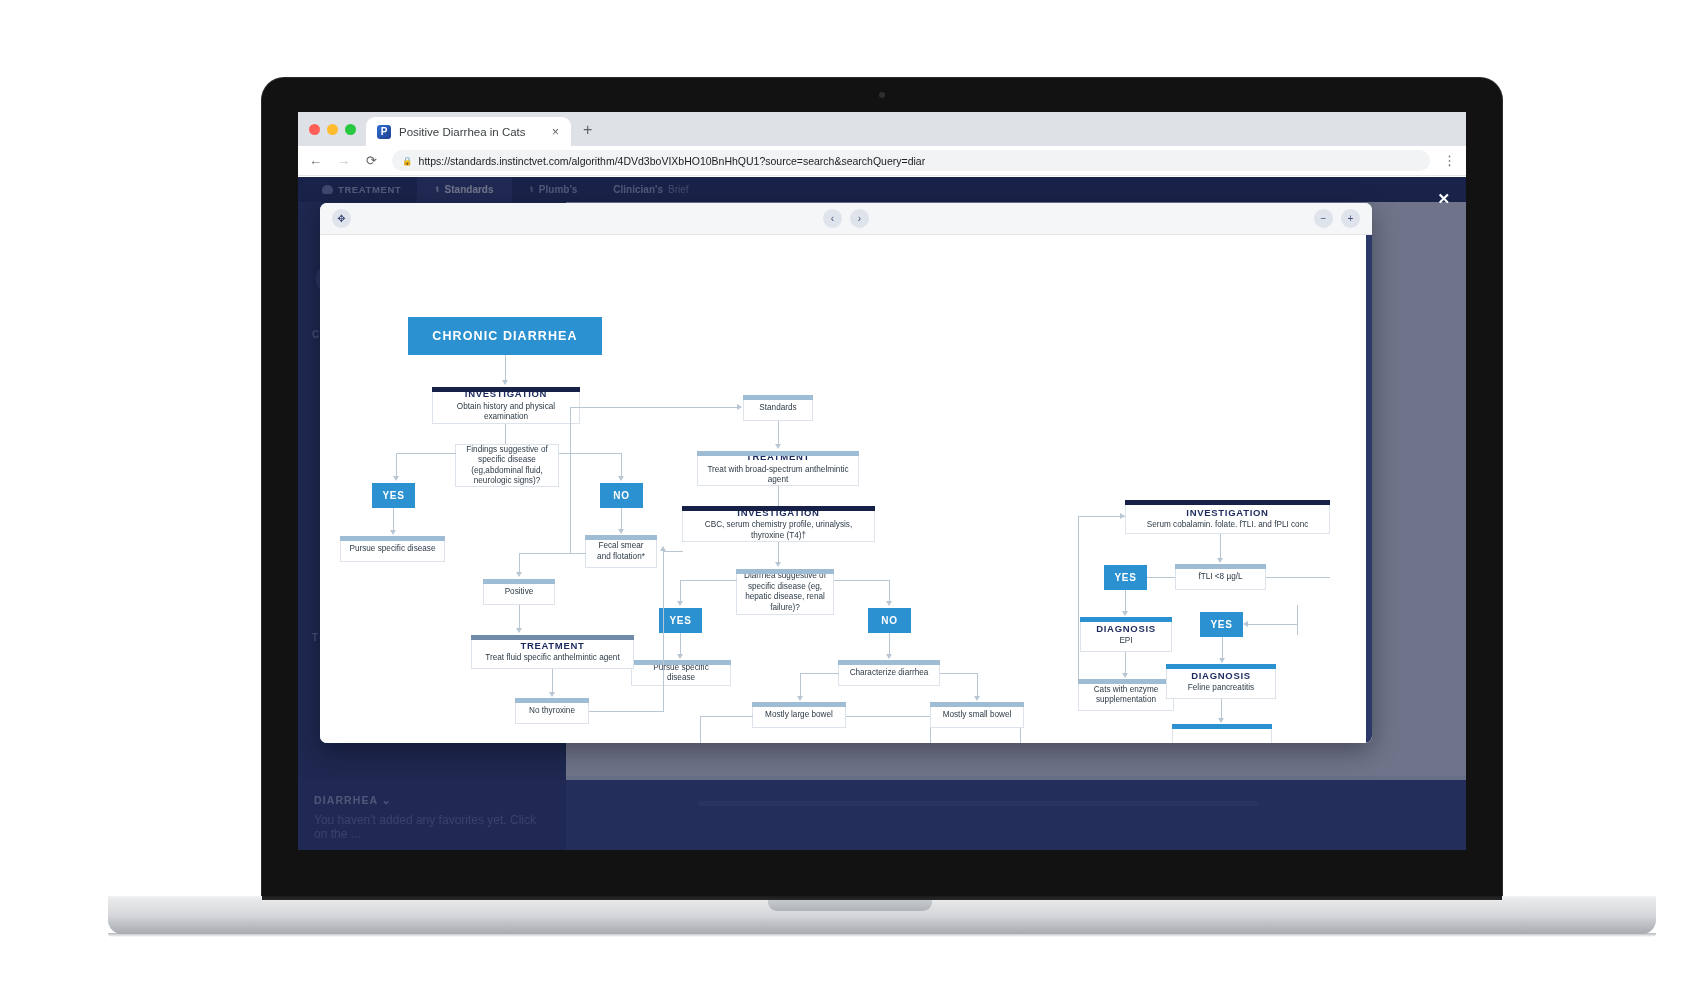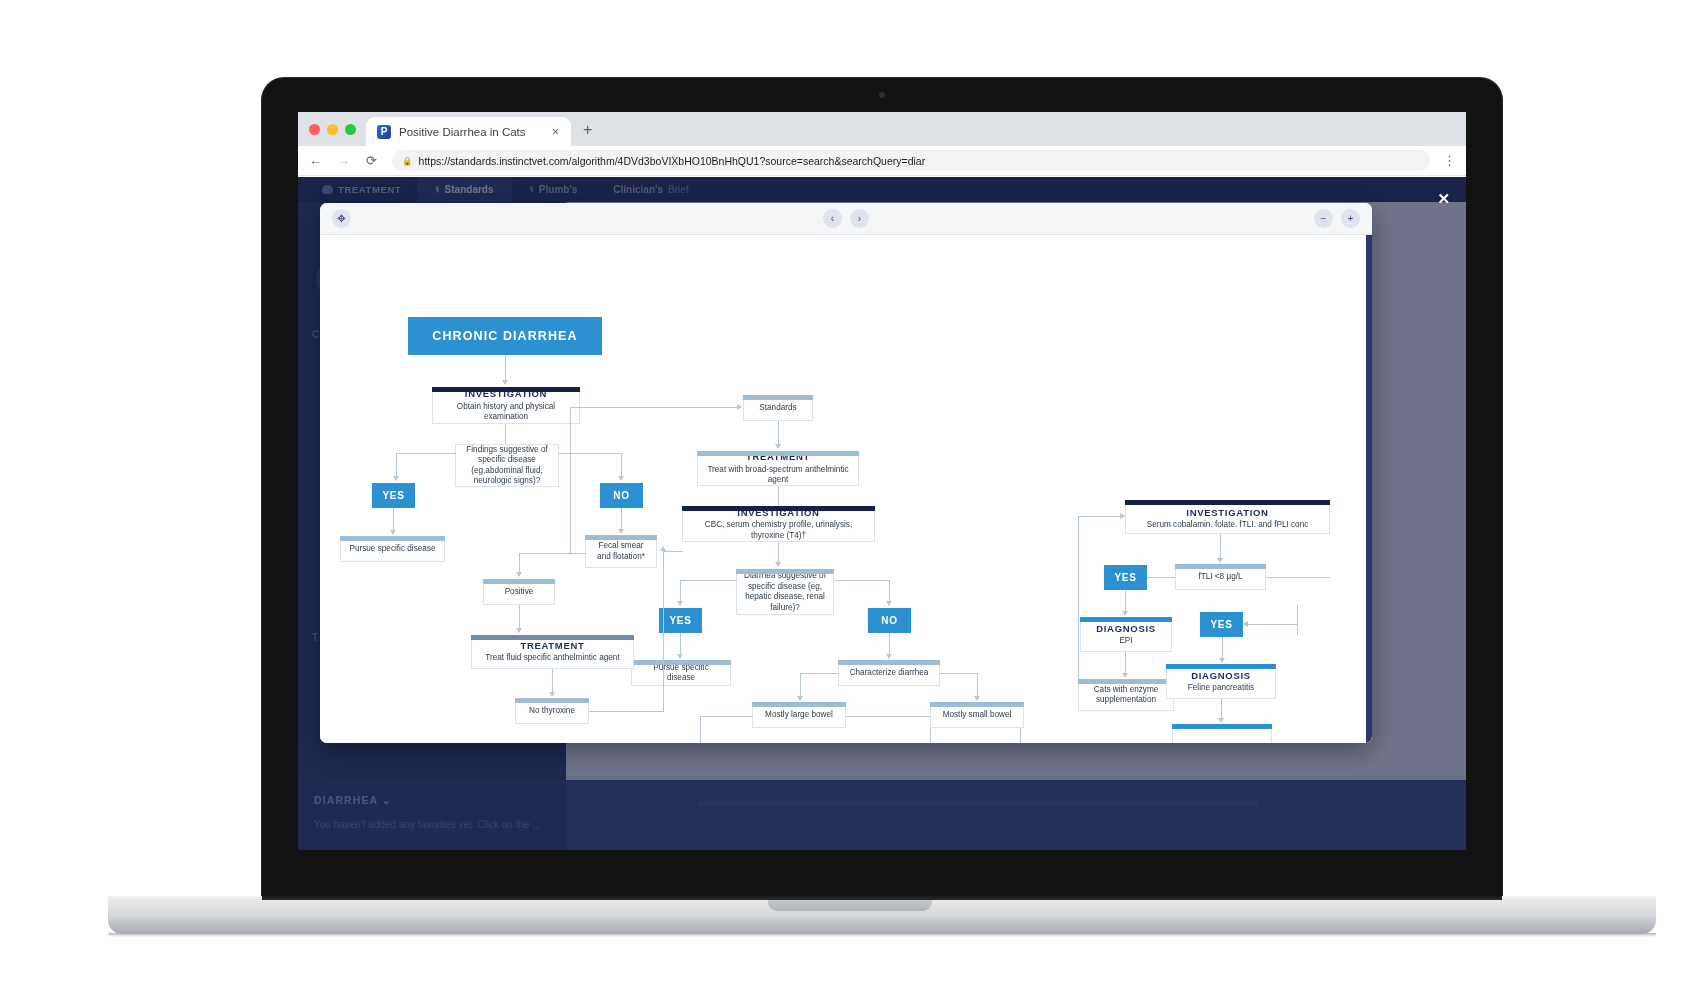--- a/index.html
+++ b/index.html
@@ -111,21 +111,21 @@
   .site-hero { position:absolute; left:0; top:0; width:268px; bottom:0; background:#2b3868; }
   .hero-avatar { position:absolute; left:18px; top:60px; width:34px; height:34px;
     border-radius:50%; background:#4b5894; }
   .hero-label { position:absolute; left:14px; top:127px; font-size:10px;
     letter-spacing:1.2px; font-weight:bold; color:#8e98c0; }
   .hero-label2 { position:absolute; left:14px; top:430px; font-size:10px;
     letter-spacing:1.2px; font-weight:bold; color:#8e98c0; }
   .fav-block { position:absolute; left:0; bottom:0; width:268px; height:70px;
     background:#2f3c6e; padding:14px 16px; }
   .fav-title { font-size:10.5px; font-weight:bold; letter-spacing:1.1px; color:#aab2d2; }
-  .fav-sub { margin-top:13px; font-size:10px; color:#6f7bae; }
+  .fav-sub { margin-top:7px; font-size:12px; color:#6f7bae; }
   .site-main { position:absolute; left:268px; top:0; right:0; bottom:0; background:#fff; }
   .site-main-strip { position:absolute; left:0; bottom:70px; width:100%; height:4px;
     background:#eceef4; }
   .site-main-dark { position:absolute; left:0; bottom:0; width:100%; height:70px;
     background:#3b4883; }
   .site-main-rail { position:absolute; left:132px; bottom:44px; width:560px; height:5px;
     background:#4b5794; border-radius:3px; }
 
   
   .overlay { position:absolute; left:0; top:65px; right:0; bottom:0;

